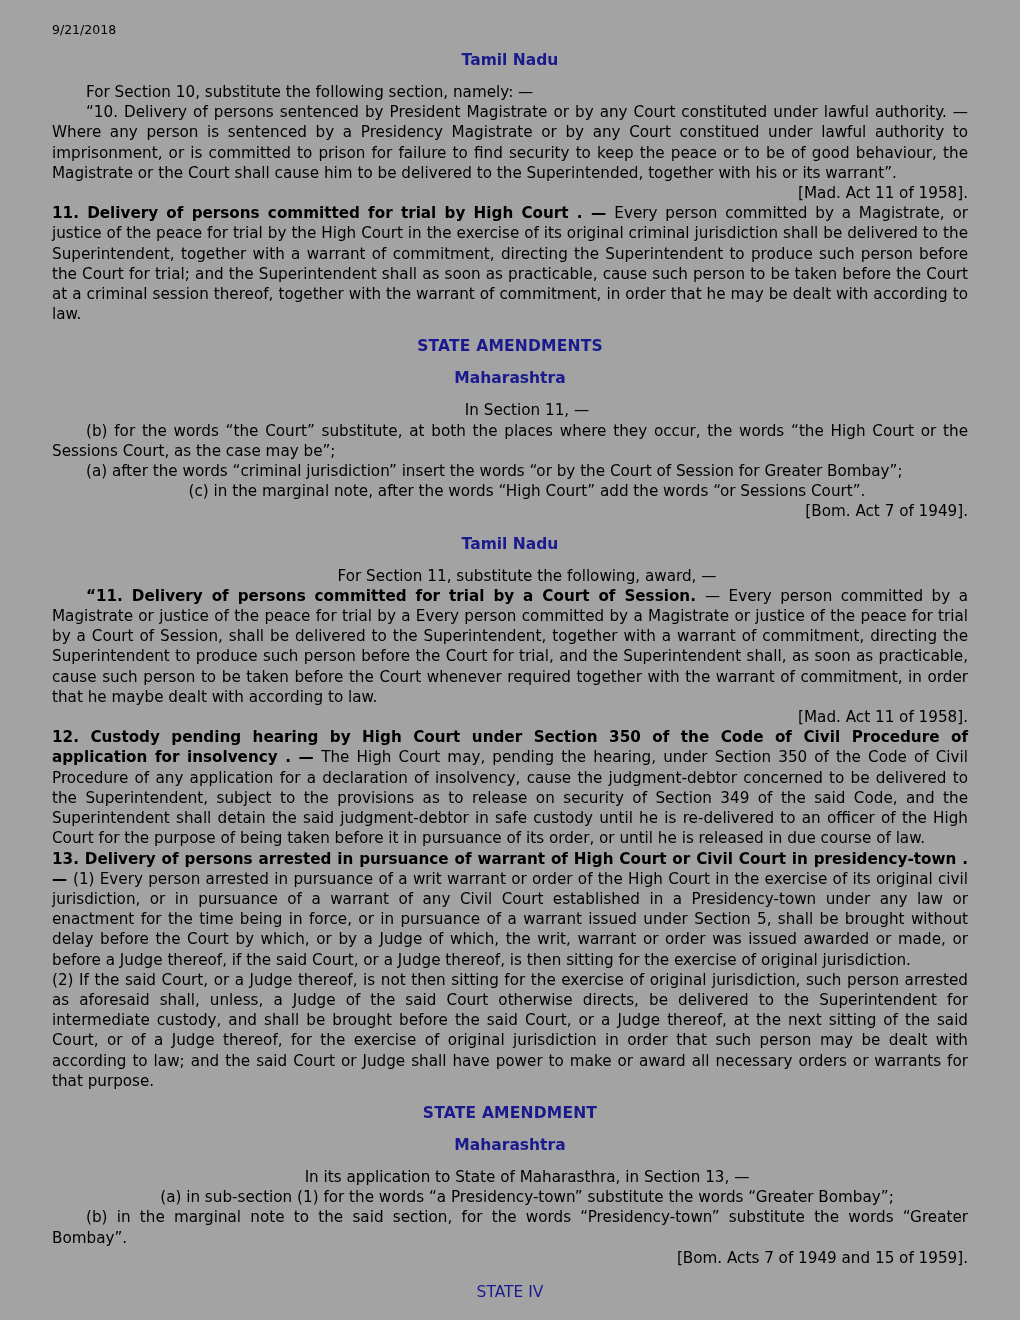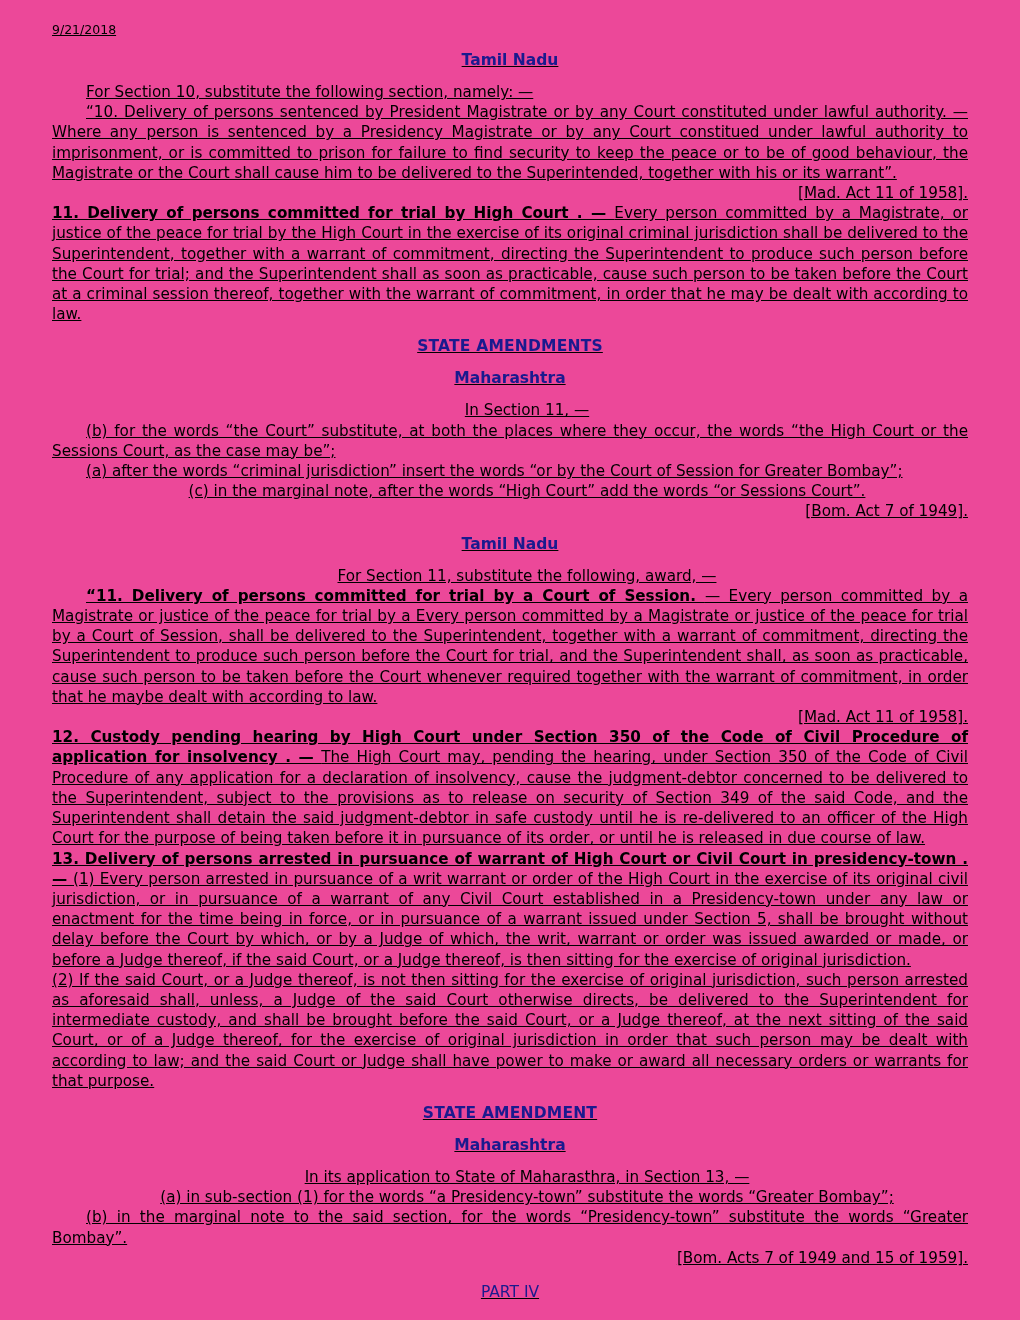--- a/index.html
+++ b/index.html
@@ -11,23 +11,22 @@
   body {
     font-family: "DejaVu Sans", "Liberation Sans", sans-serif;
     color: #000000;
   }
   .page {
     position: relative;
     width: 1020px;
     height: 1320px;
     box-sizing: border-box;
     padding: 22px 52px 0 52px;
-    background: #ec4899;
+    background: #a3a3a3;
     overflow: hidden;
-    text-decoration: underline;
   }
   
   .running-header {
     display: flex;
     align-items: baseline;
     font-size: 12.5px;
     line-height: 1.2;
     margin-bottom: 9px;
     height: 16px;
   }
@@ -126,15 +125,15 @@
 
   <div class="center-head caps">STATE AMENDMENT</div>
   <div class="center-head">Maharashtra</div>
 
   <p class="para nojustify ind-hang">In its application to State of Maharasthra, in Section 13, —</p>
   <p class="para nojustify ind-hang">(a)  in sub-section (1) for the words “a Presidency-town” substitute the words “Greater Bombay”;</p>
   <p class="para ind-hang">(b)  in the marginal note to the said section, for the words “Presidency-town” substitute the words “Greater Bombay”.</p>
 
   <p class="right-cite">[Bom. Acts 7 of 1949 and 15 of 1959].</p>
 
-  <div class="part-label">PART IV</div>
+  <div class="part-label">STATE IV</div>
 
 </div>
 
 </body></html>

